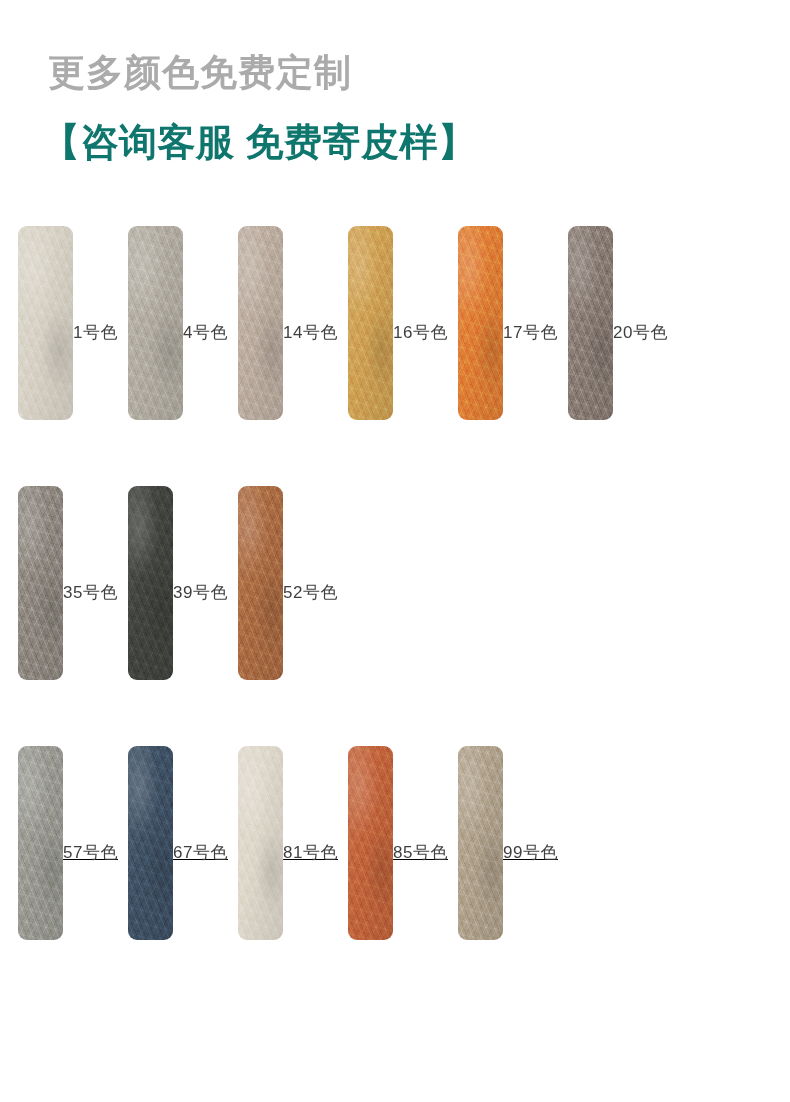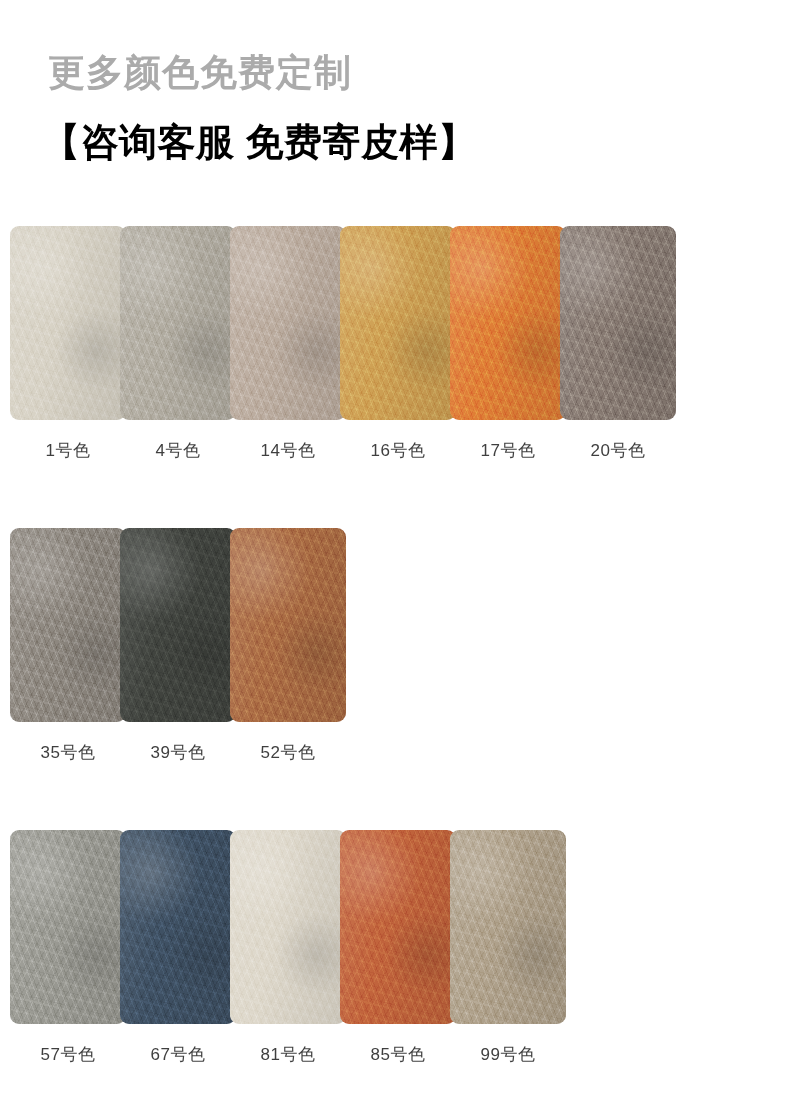--- a/index.html
+++ b/index.html
@@ -34,42 +34,41 @@
     white-space: nowrap;
   }
   .headline-main {
     position: absolute;
     left: 42px;
     top: 118px;
     font-size: 38px;
     line-height: 48px;
     font-weight: 700;
     letter-spacing: 0.5px;
-    color: #000000;
+    color: #0f766e;
     white-space: nowrap;
   }
 
   
   .swatch-grid {
     position: absolute;
     left: 18px;
     top: 226px;
     width: 756px;
   }
   .swatch-row {
     display: flex;
     gap: 10px;
     margin-bottom: 66px;
   }
-  .swatch-row:last-child { margin-bottom: 12px; }
+  .swatch-row:last-child { margin-bottom: 12px; text-decoration: underline; }
 
   .swatch-cell {
     width: 100px;
     display: flex;
-    flex-direction: column;
     align-items: center;
   }
   .swatch-chip {
     width: 116px;
     height: 194px;
     border-radius: 9px;
     position: relative;
     overflow: hidden;
     background-color: #cccccc;
   }

